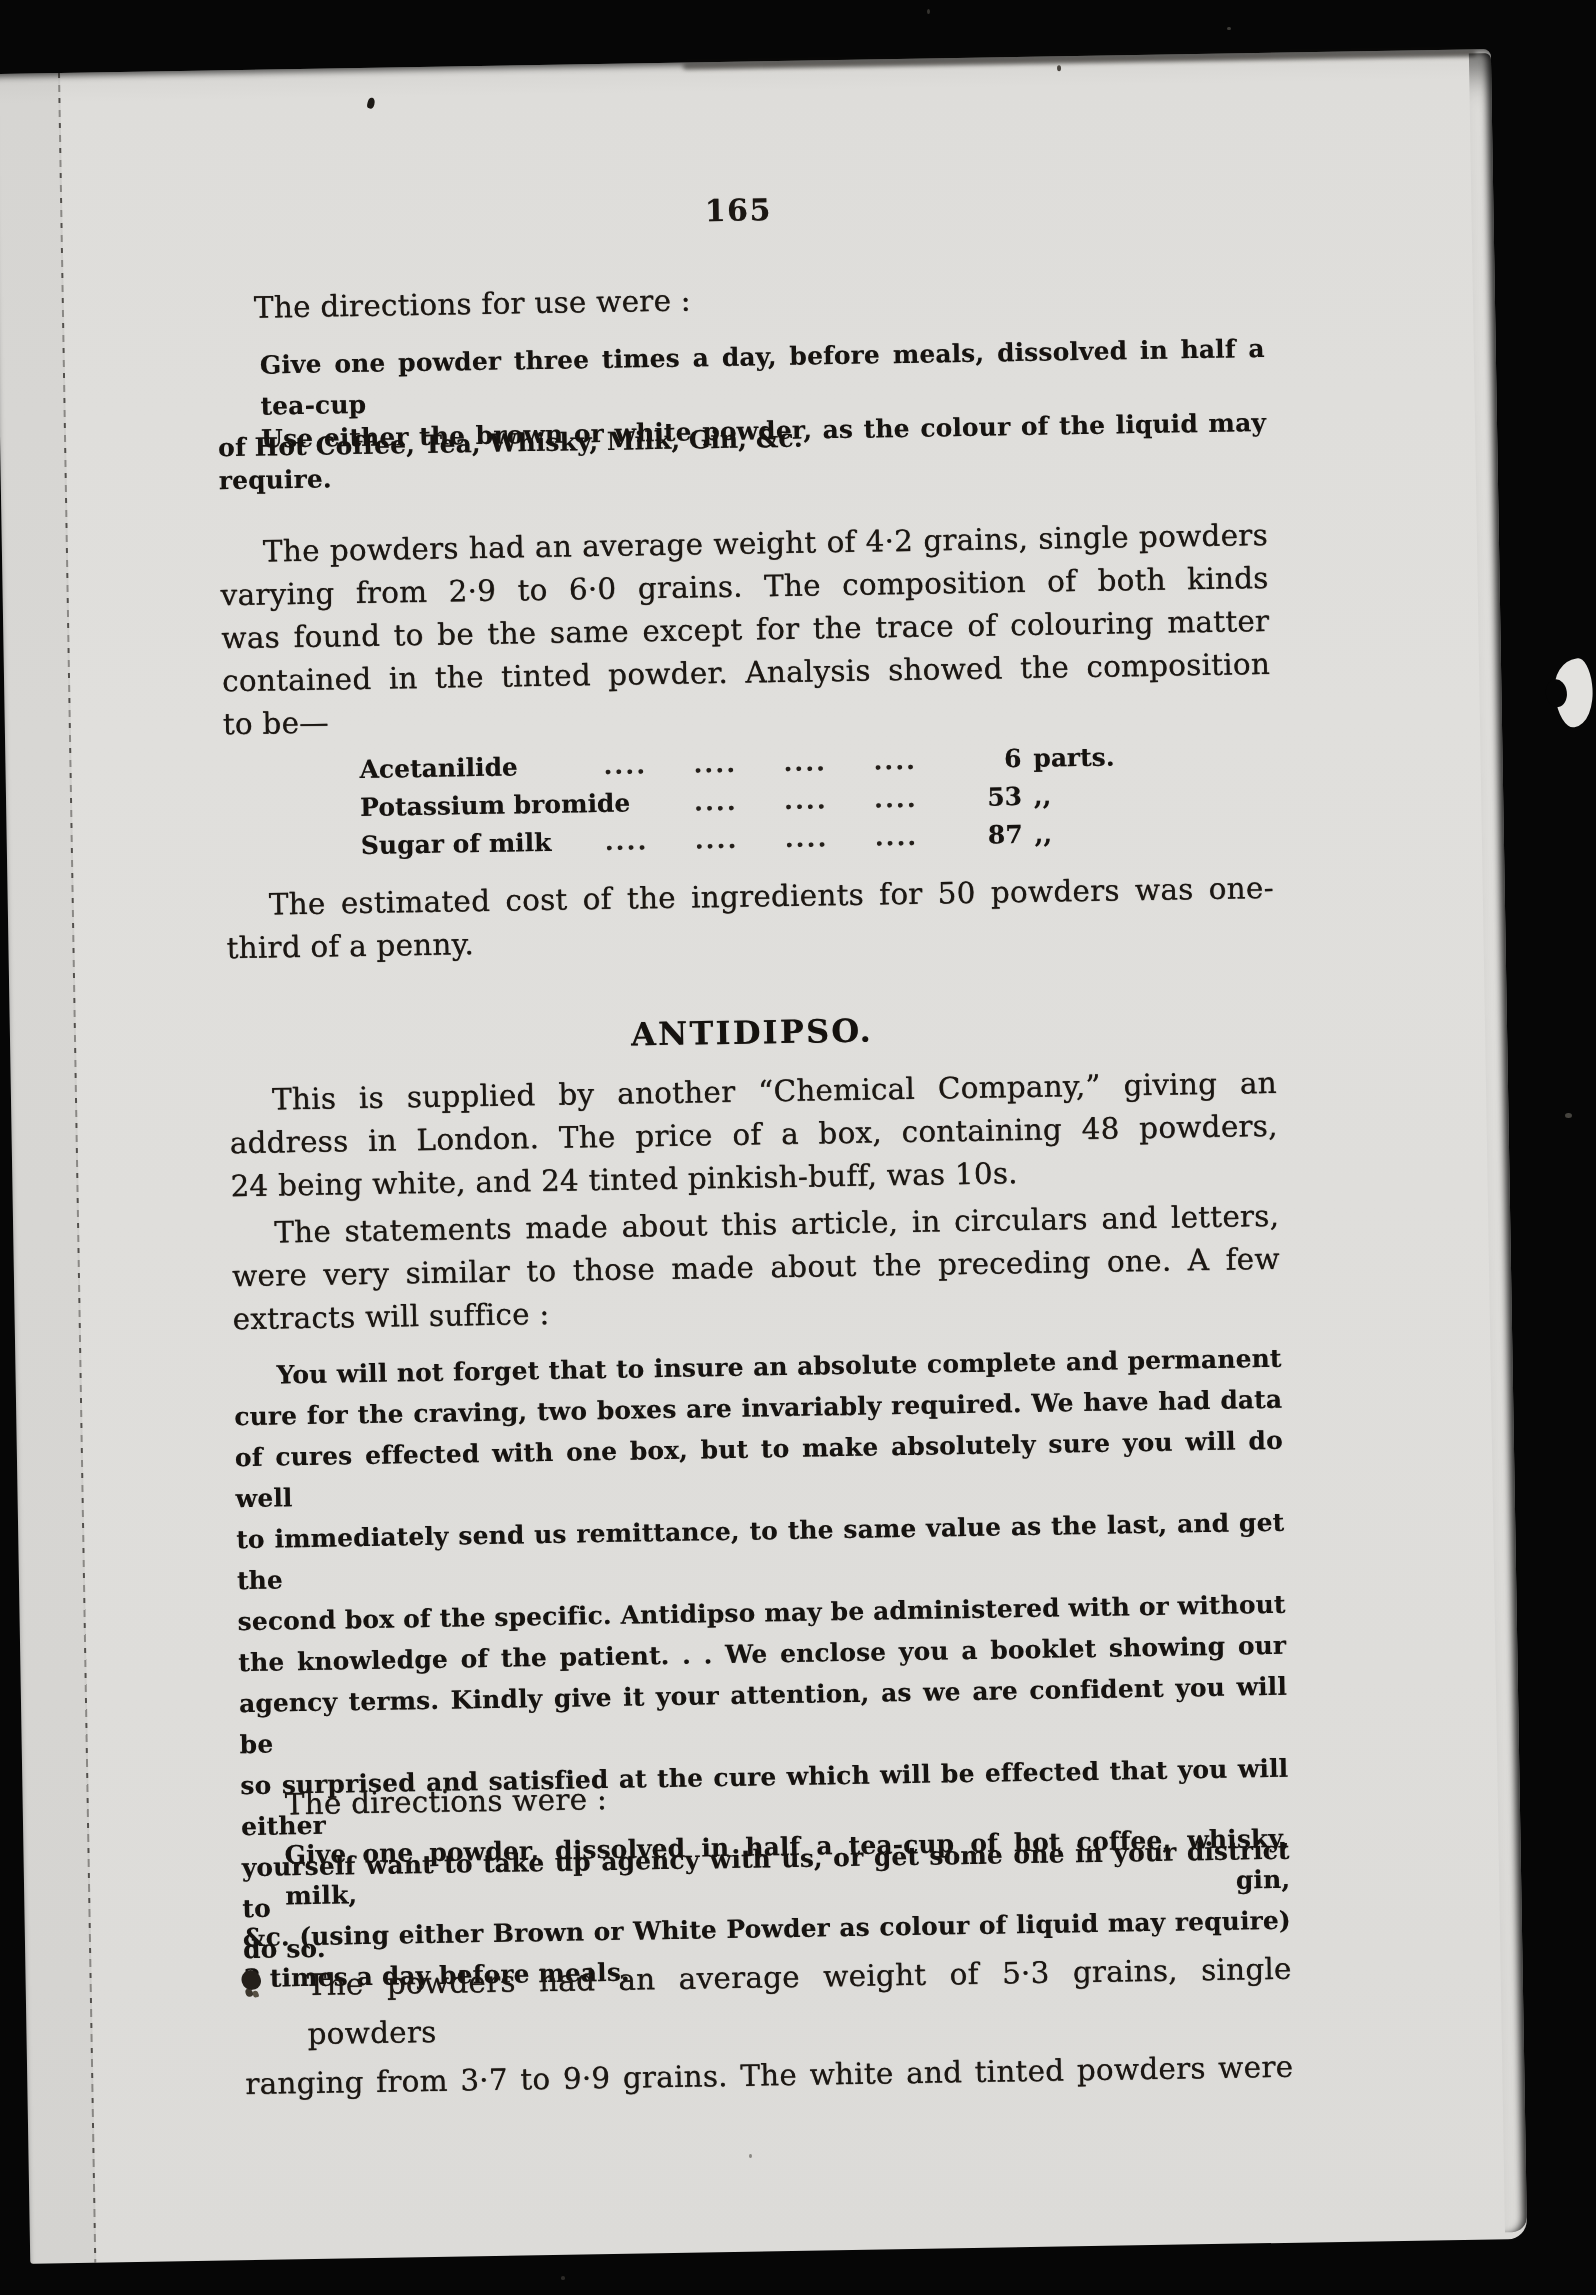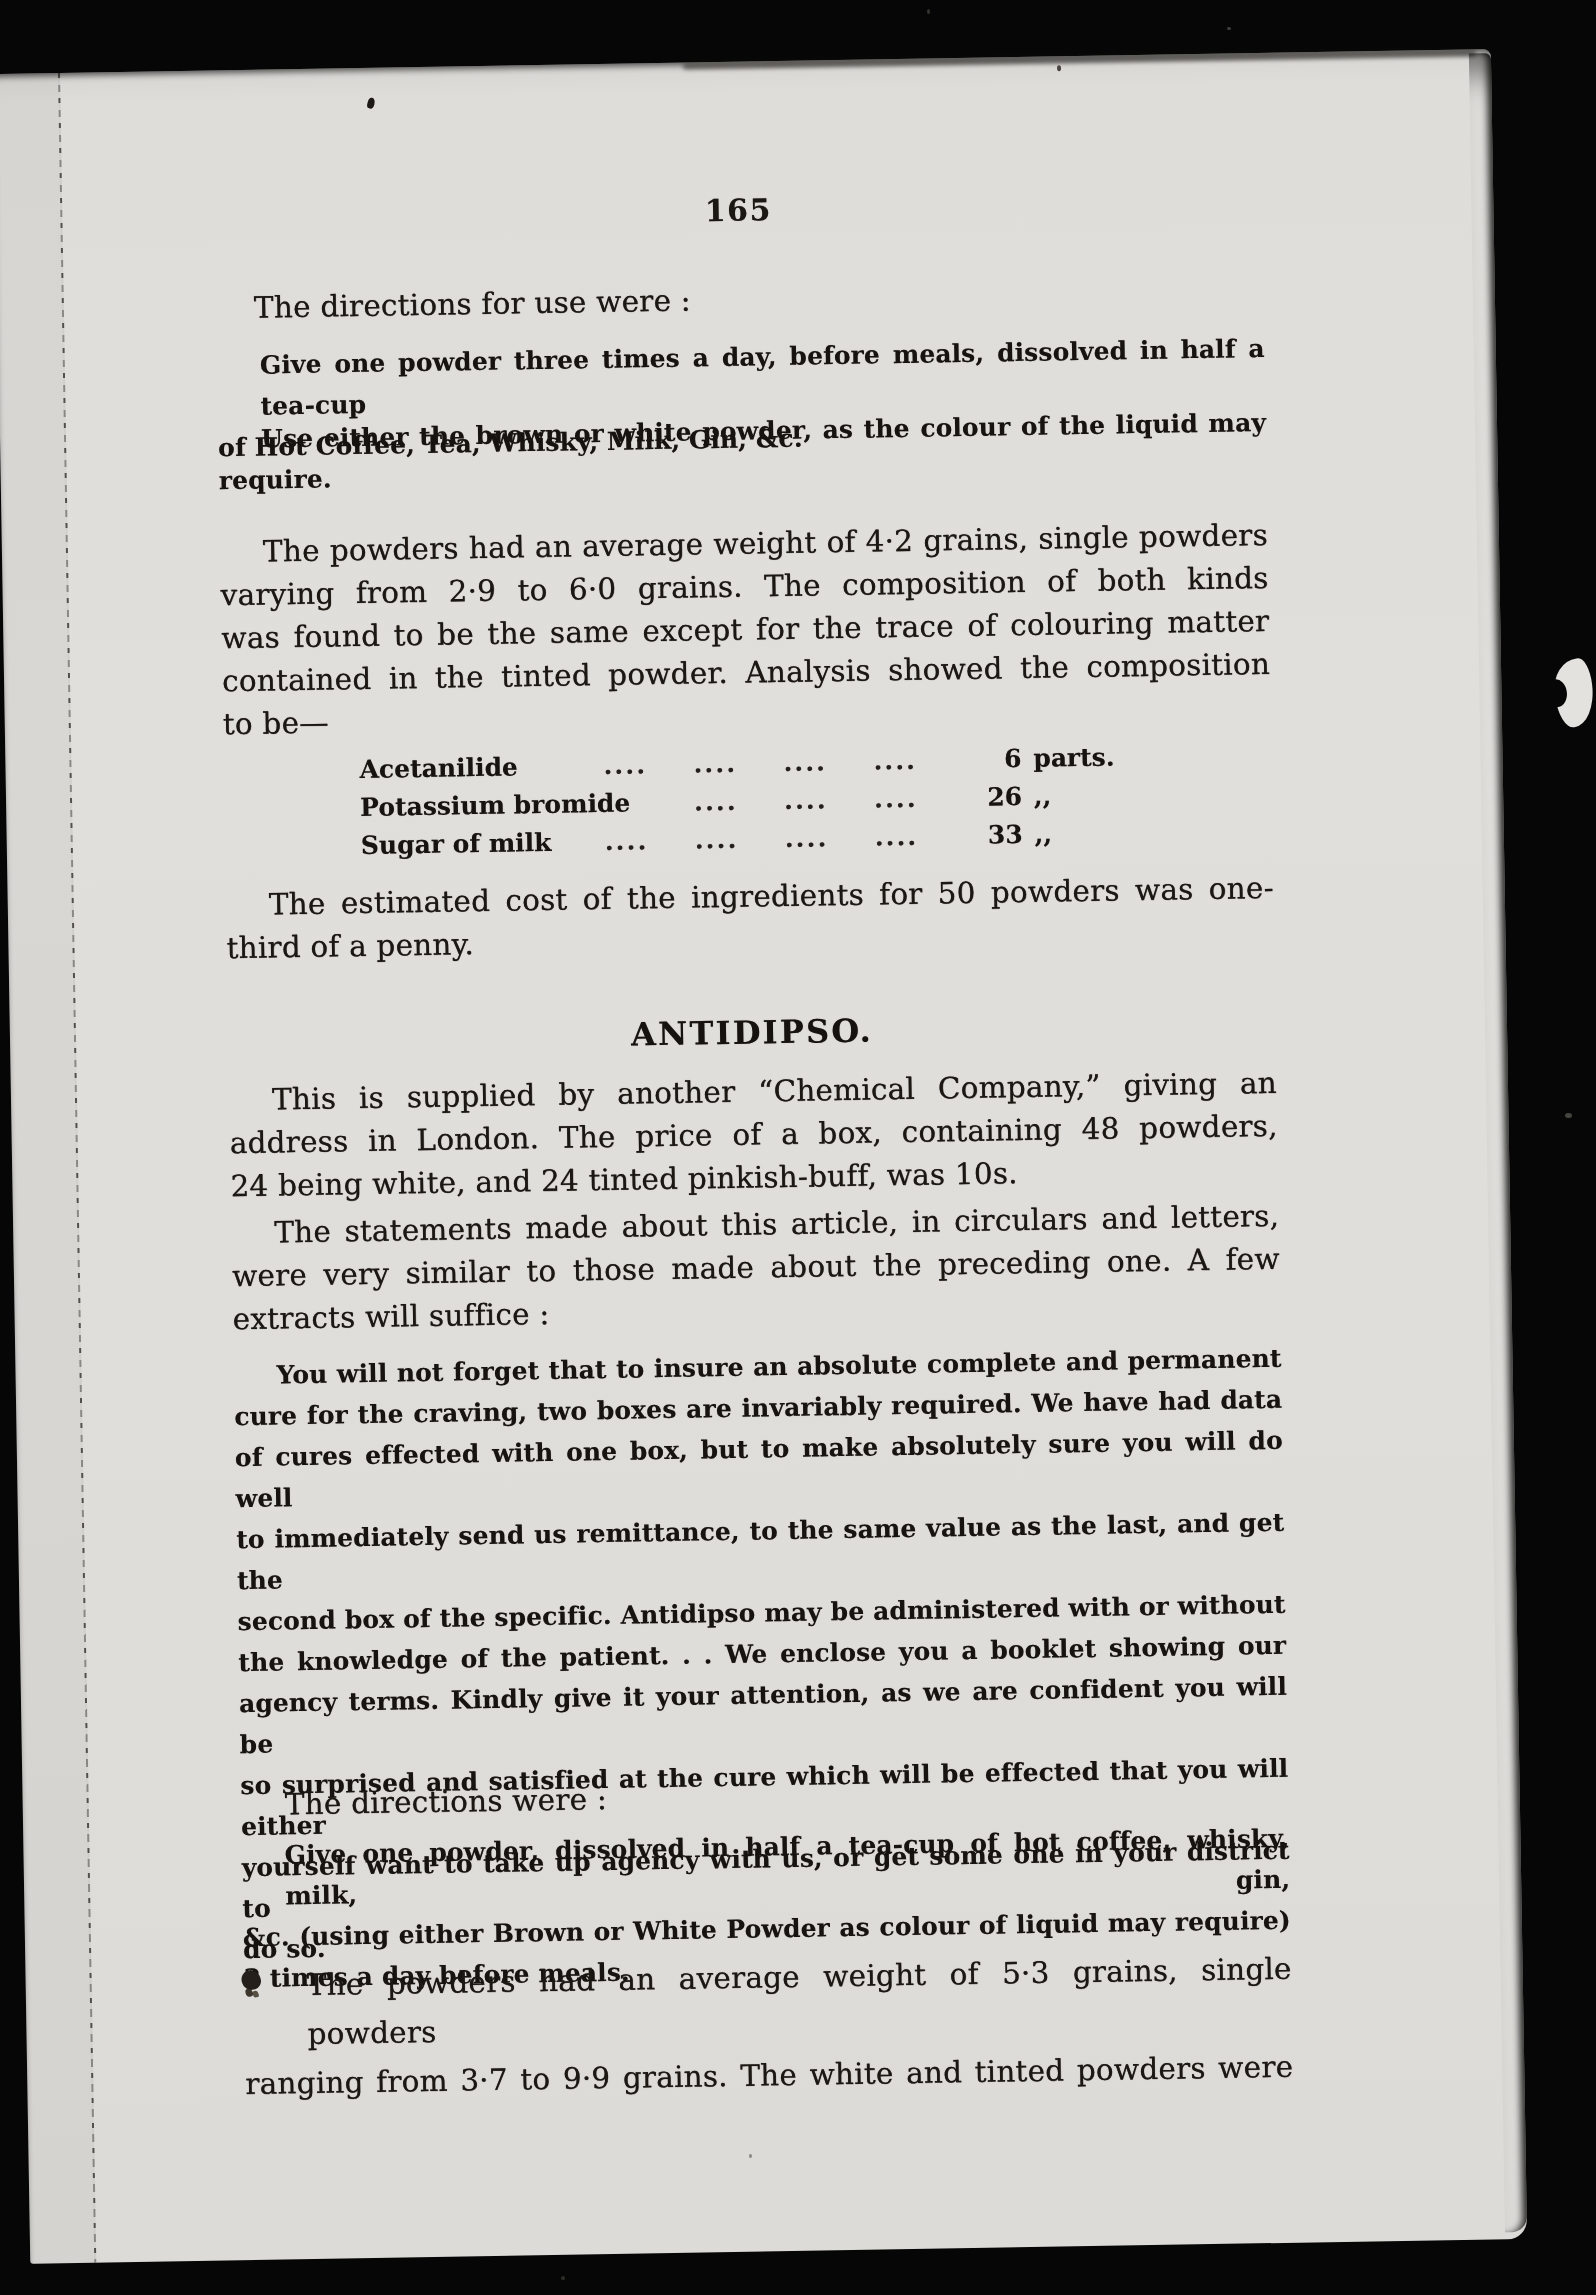--- a/index.html
+++ b/index.html
@@ -107,30 +107,30 @@
       <span class="tdots">....</span>
       <span class="tval">6</span>
       <span class="tunit">parts.</span>
     </div>
     <div class="trow">
       <span class="tname">Potassium bromide</span>
       <span class="tdots"></span>
       <span class="tdots">....</span>
       <span class="tdots">....</span>
       <span class="tdots">....</span>
-      <span class="tval">26</span>
+      <span class="tval">53</span>
       <span class="tunit">,,</span>
     </div>
     <div class="trow">
       <span class="tname">Sugar of milk</span>
       <span class="tdots">....</span>
       <span class="tdots">....</span>
       <span class="tdots">....</span>
       <span class="tdots">....</span>
-      <span class="tval">33</span>
+      <span class="tval">87</span>
       <span class="tunit">,,</span>
     </div>
   </div>
 
   <div class="blk body-type" style="top:814px;">
       <div class="ln j ind">The estimated cost of the ingredients for 50 powders was one-</div>
       <div class="ln">third of a penny.</div>
     </div>
 
   <div class="blk heading center" style="top:952px;">ANTIDIPSO.</div>

